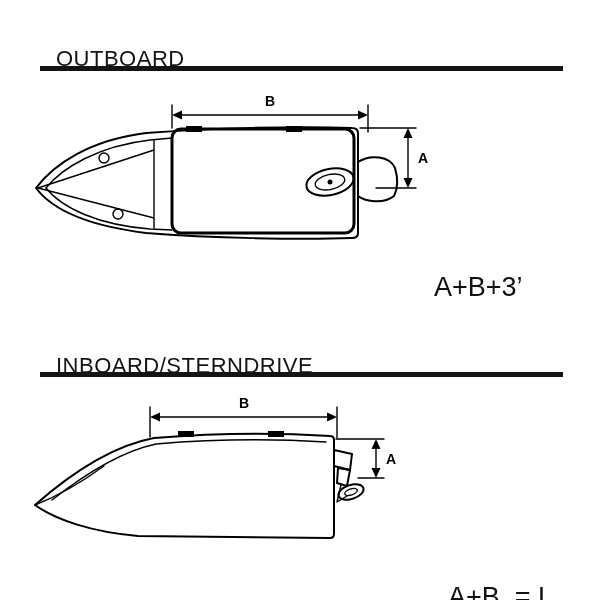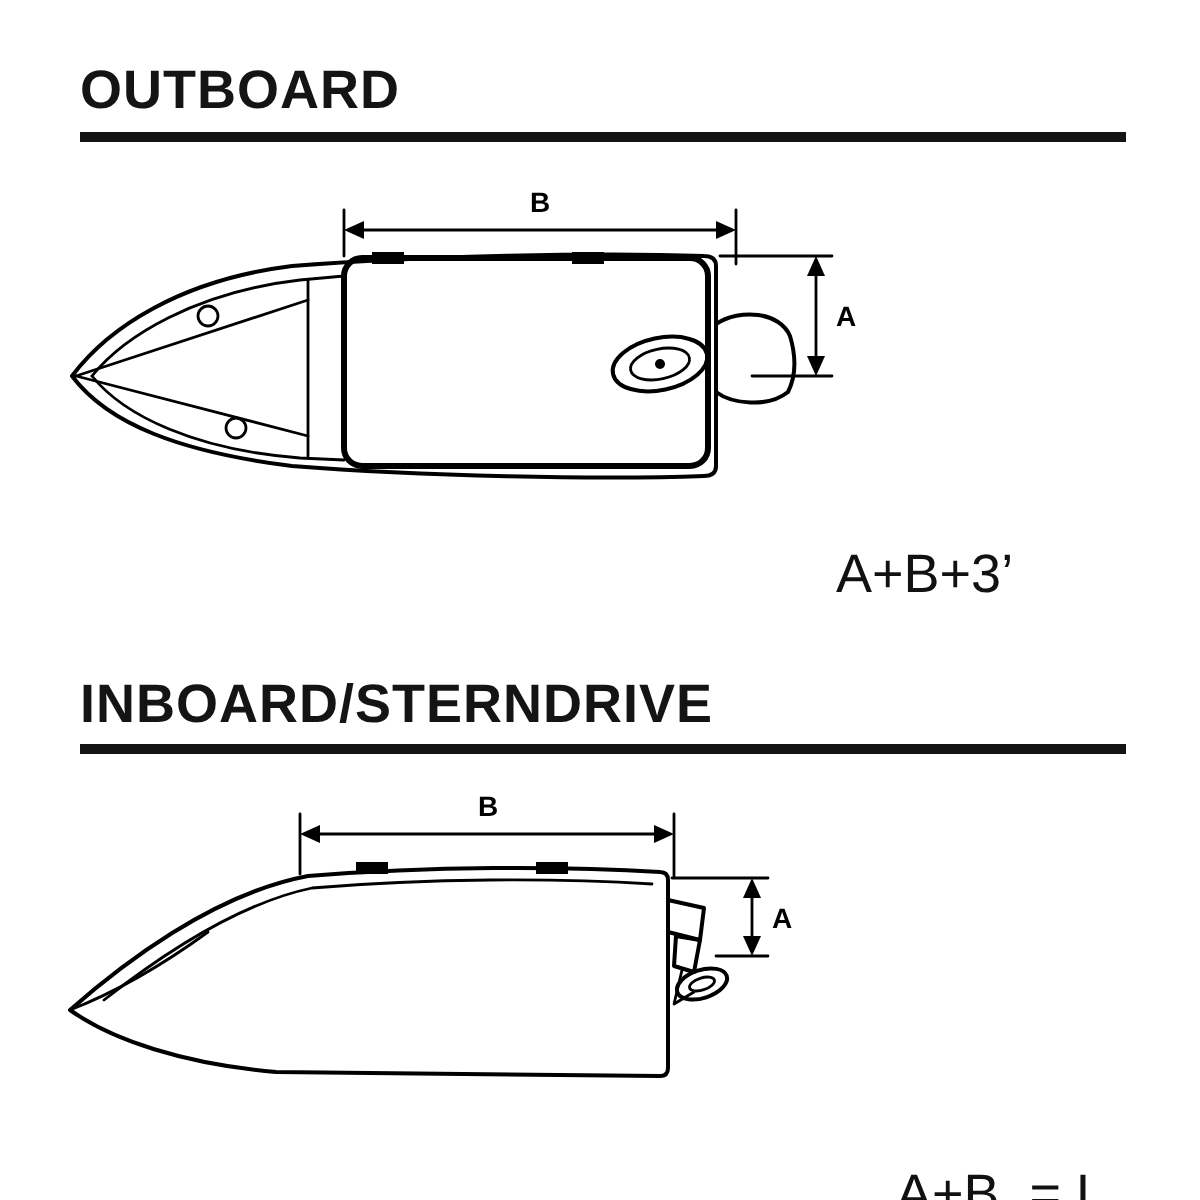--- a/index.html
+++ b/index.html
@@ -15,23 +15,23 @@
     overflow: hidden;
   }
   .canvas {
     position: relative;
     width: 600px;
     height: 600px;
     background: #ffffff;
   }
   .heading {
     position: absolute;
-    margin: 0;
-    font-size: 27px;
-    font-weight: 700;
+    margin: 16px;
+    font-size: 22px;
+    font-weight: 400;
     letter-spacing: 0.5px;
     color: #141414;
     white-space: nowrap;
   }
   .rule {
     position: absolute;
     height: 5px;
     width: 523px;
     background: #141414;
   }
@@ -111,21 +111,21 @@
     <g>
       <line class="ink dim" x1="340" y1="40" x2="396" y2="40"></line>
       <line class="ink dim" x1="356" y1="100" x2="396" y2="100"></line>
       <line class="ink dim" x1="388" y1="46" x2="388" y2="94"></line>
       <polygon class="solid" points="388,40 383.5,50 392.5,50"></polygon>
       <polygon class="solid" points="388,100 383.5,90 392.5,90"></polygon>
       <text class="dim-label" x="398" y="75" text-anchor="start">A</text>
     </g>
   </svg>
 
-  <div class="formula" style="left:418px; top:206px;">
+  <div class="formula" style="left:434px; top:206px;">
     <div>A+B+3’</div>
   </div>
 
   <h1 class="heading" style="left:40px; top:337px;text-align:right;">INBOARD/STERNDRIVE</h1>
 
   <div class="rule" style="left:40px; top:372px;"></div>
 
   <svg class="diagram-svg" style="left:20px; top:390px;" width="430" height="185" viewBox="0 0 430 185">
 
     <g>

